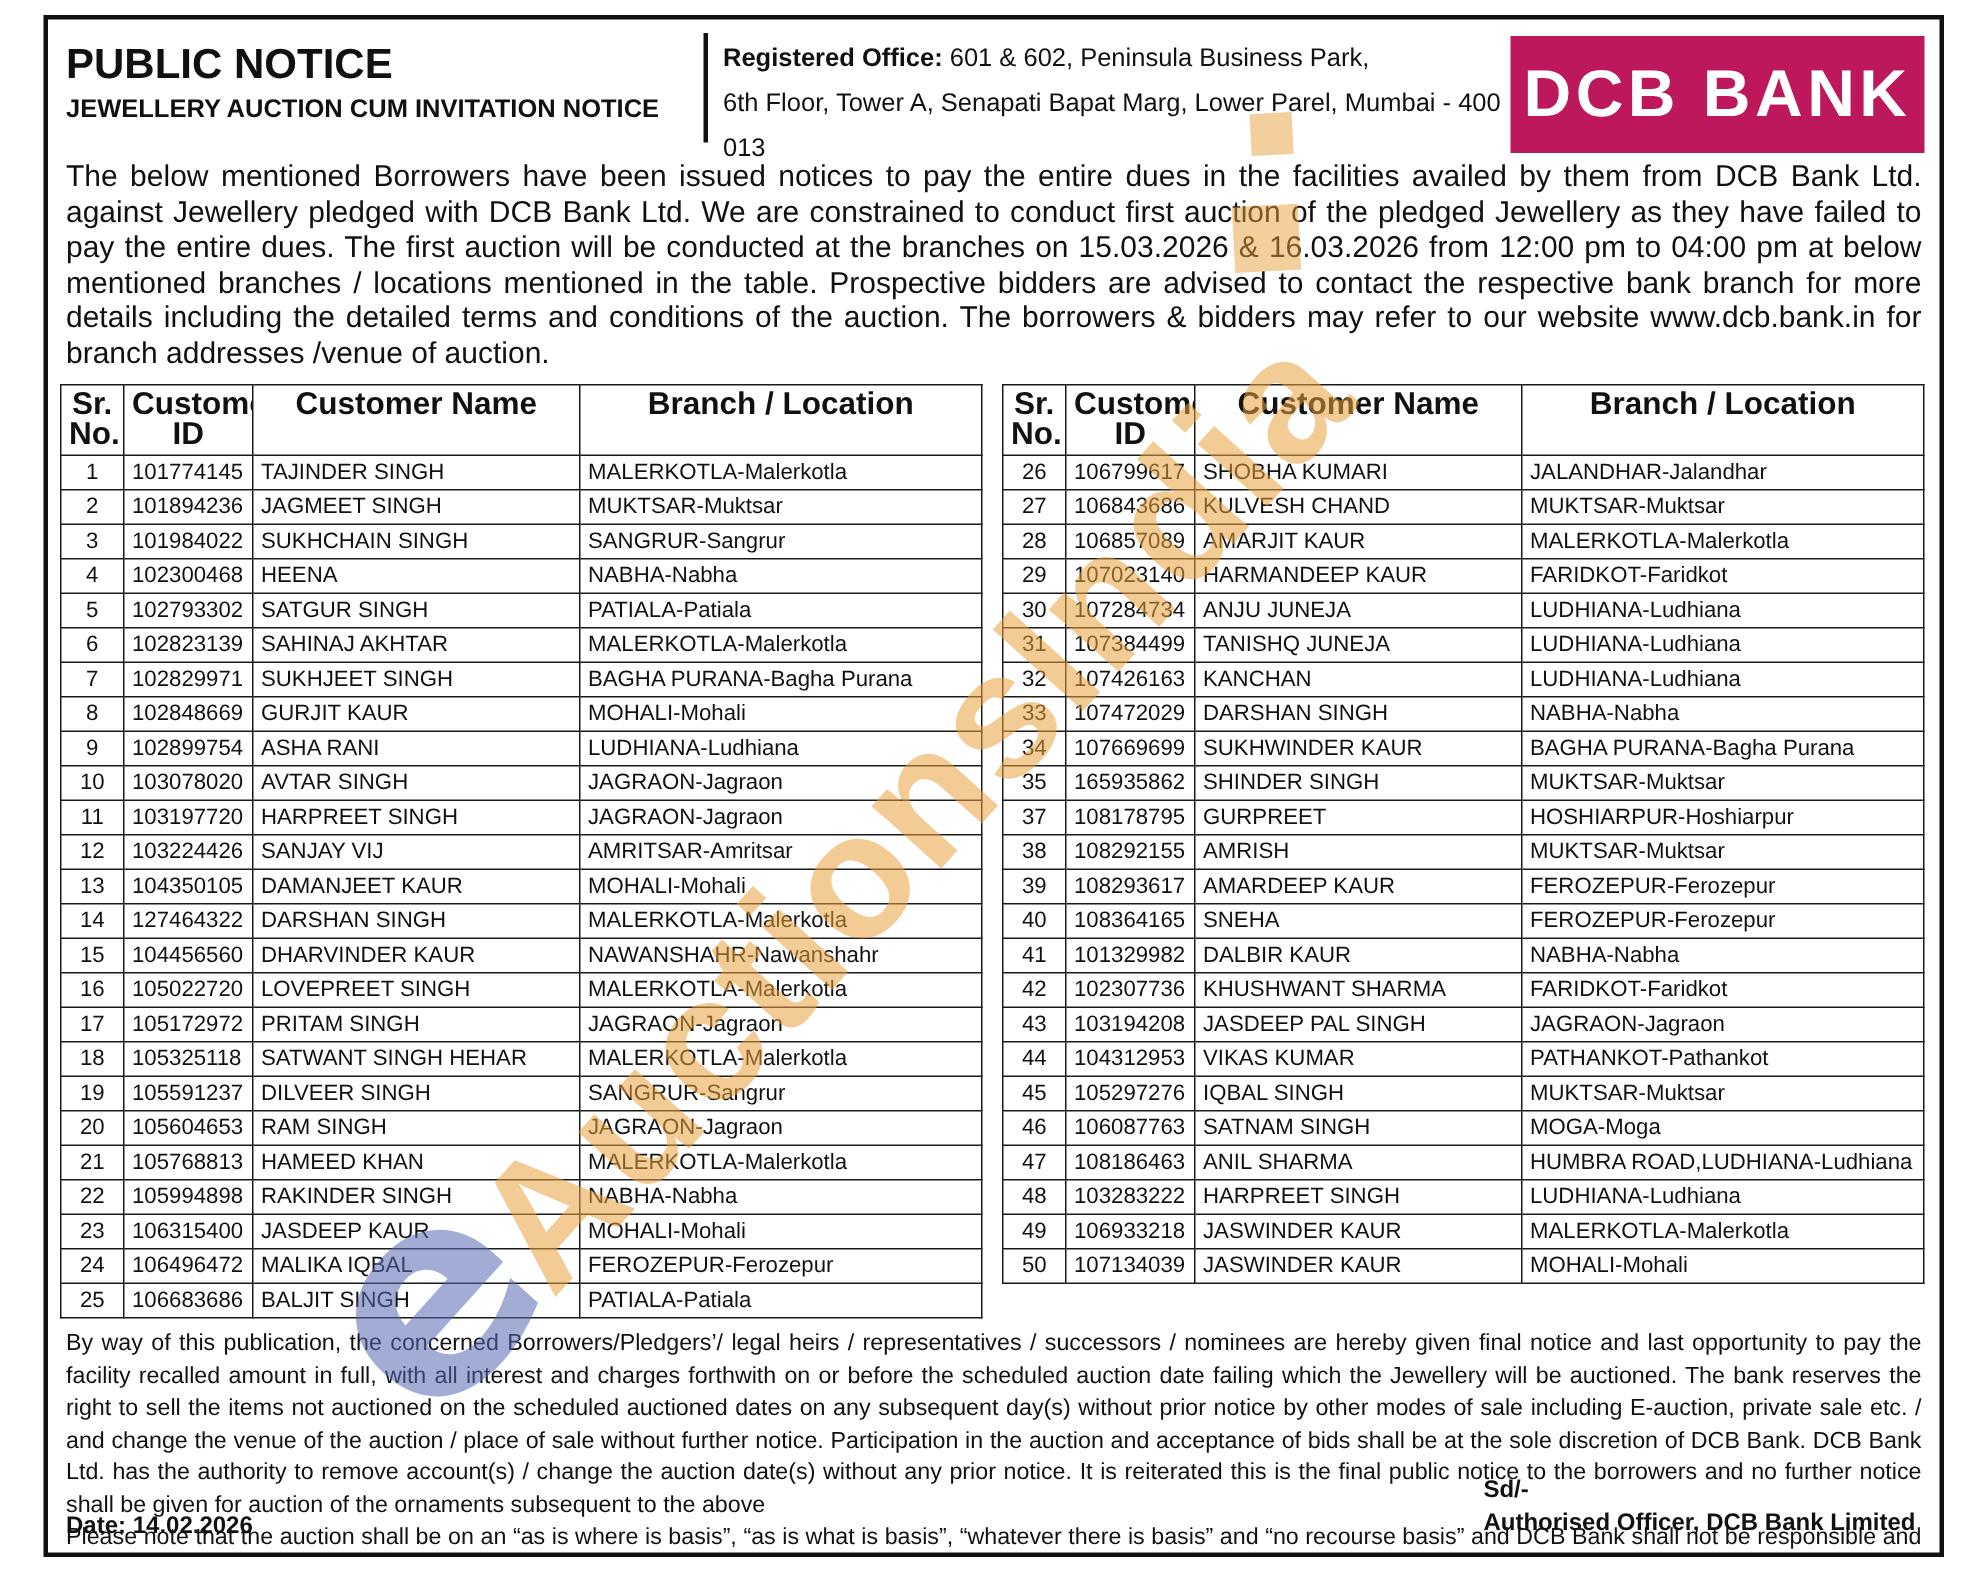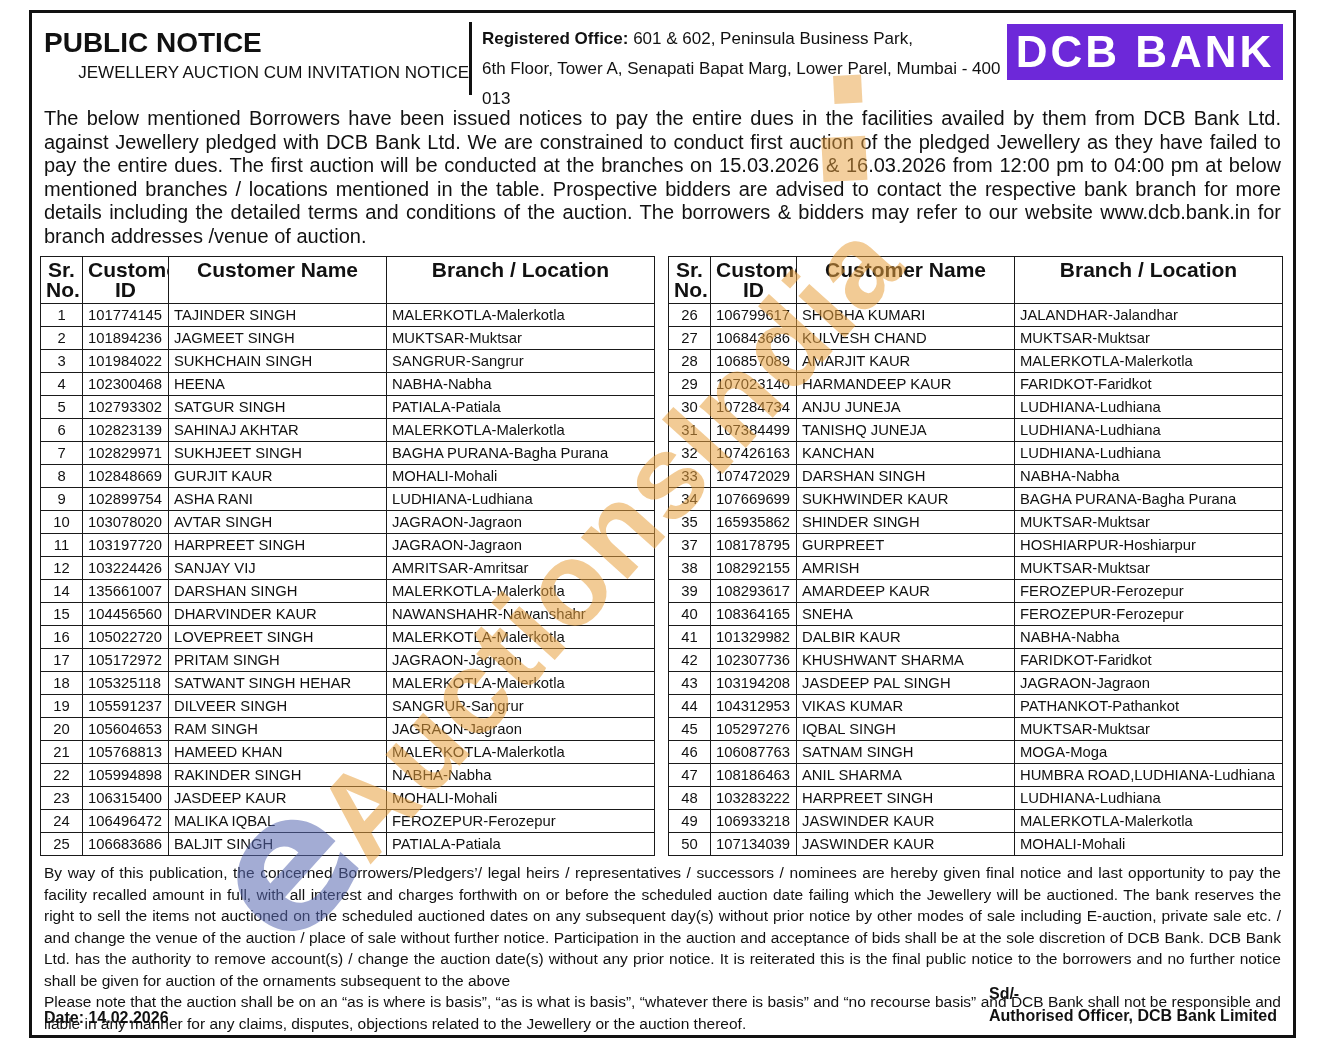--- a/index.html
+++ b/index.html
@@ -10,26 +10,26 @@
   }
   .page {
     position: absolute; left: 29px; top: 10px; width: 1267px; height: 1028px;
     border: 3px solid #111; background: #fff; overflow: hidden;
   }
 
   
   .header { display: flex; align-items: stretch; padding: 7px 10px 4px 12px; height: 90px; }
   .header-left { width: 425px; padding-top: 8px; }
   .main-title { font-size: 28px; font-weight: 700; letter-spacing: 0px; line-height: 1.05; }
-  .sub-title  { font-size: 17px; font-weight: 400; margin-top: 6px; text-align: right; }
+  .sub-title  { font-size: 17px; font-weight: 700; margin-top: 6px; }
   .header-divider { width: 0; border-left: 3px solid #111; margin: 2px 10px 4px 0; }
   .header-mid { flex: 1; font-size: 17px; line-height: 30px; padding-top: 4px; }
   .header-mid b { font-weight: 700; }
   .logo-box {
-    width: 276px; height: 56px; background: #6d28d9; color: #fff;
+    width: 276px; height: 78px; background: #be185d; color: #fff;
     display: flex; align-items: center; justify-content: center;
     font-size: 44px; font-weight: 700; letter-spacing: 3px; align-self: flex-start;
     margin-top: 4px; white-space: nowrap;
   }
 
   
   .intro {
     padding: 4px 12px 6px 12px; font-size: 20px; line-height: 23.5px;
     text-align: justify;
   }
@@ -204,24 +204,30 @@
     <td class="c-branch">JAGRAON-Jagraon</td>
   </tr>
 
   <tr>
     <td class="c-sr">12</td>
     <td class="c-id">103224426</td>
     <td class="c-name">SANJAY VIJ</td>
     <td class="c-branch">AMRITSAR-Amritsar</td>
   </tr>
 
+  <tr>
+    <td class="c-sr">13</td>
+    <td class="c-id">104350105</td>
+    <td class="c-name">DAMANJEET KAUR</td>
+    <td class="c-branch">MOHALI-Mohali</td>
+  </tr>
 
   <tr>
     <td class="c-sr">14</td>
-    <td class="c-id">135661007</td>
+    <td class="c-id">127464322</td>
     <td class="c-name">DARSHAN SINGH</td>
     <td class="c-branch">MALERKOTLA-Malerkotla</td>
   </tr>
 
   <tr>
     <td class="c-sr">15</td>
     <td class="c-id">104456560</td>
     <td class="c-name">DHARVINDER KAUR</td>
     <td class="c-branch">NAWANSHAHR-Nawanshahr</td>
   </tr>

